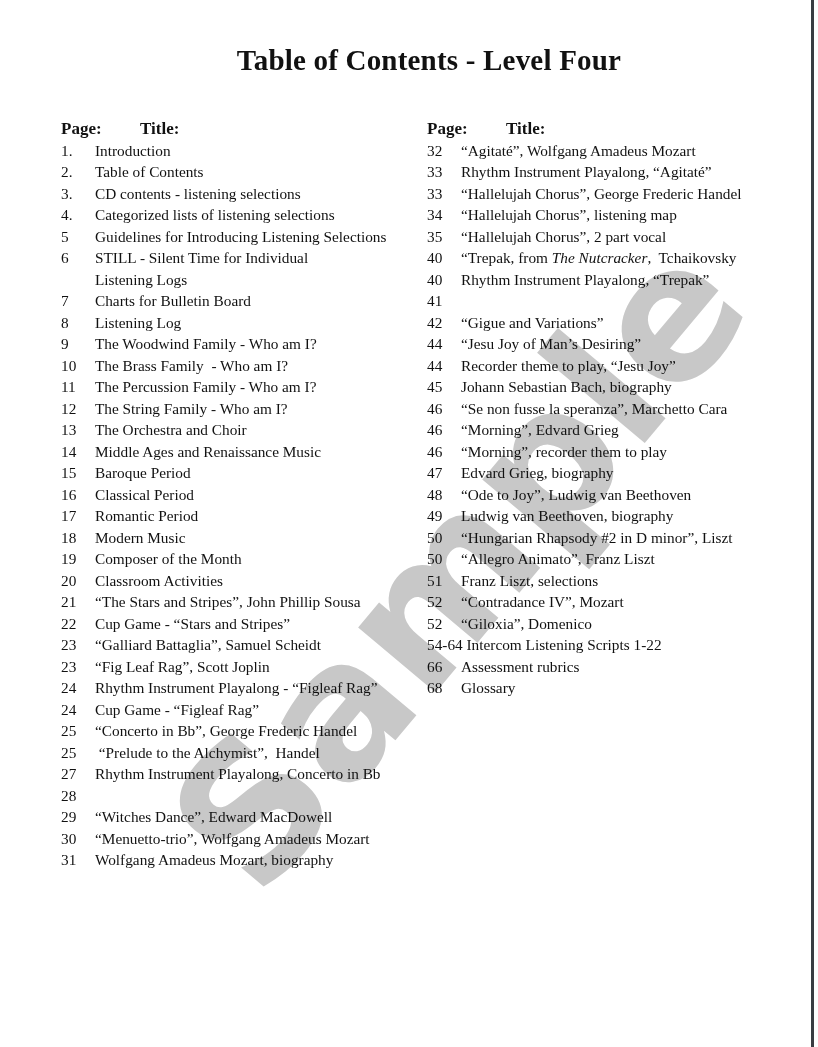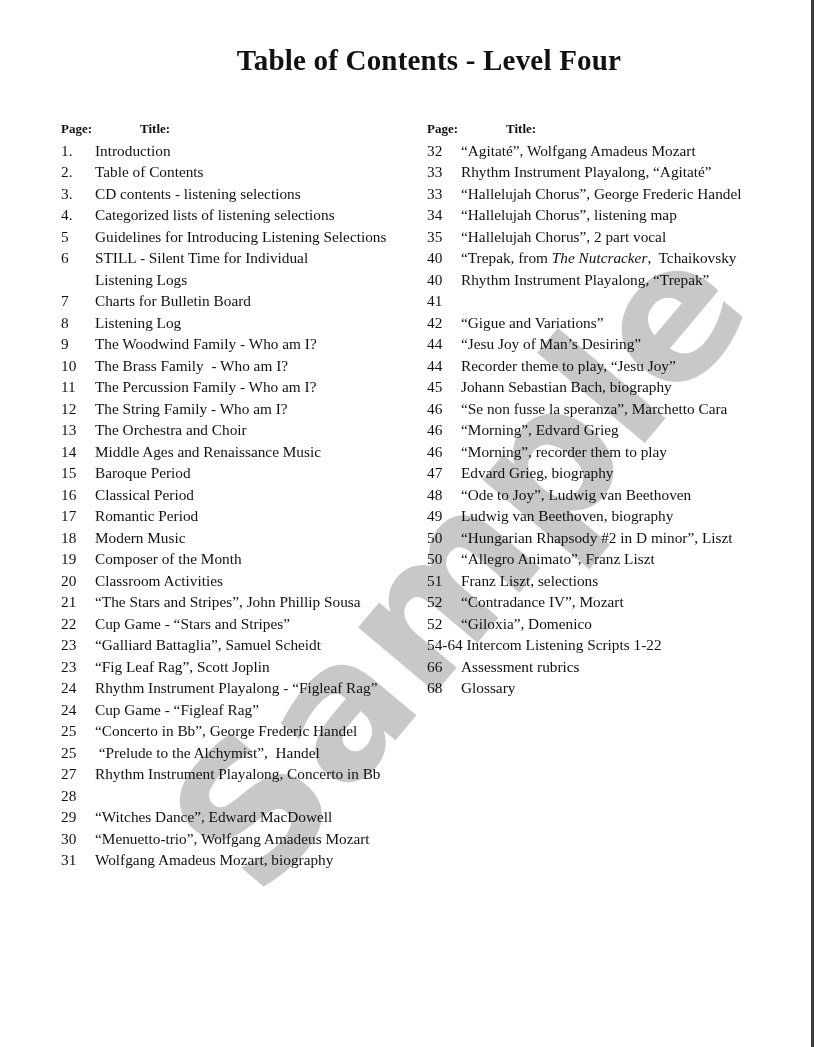--- a/index.html
+++ b/index.html
@@ -43,21 +43,21 @@
     user-select: none;
     white-space: pre;
   }
   .columns { position: absolute; top: 0; left: 0; z-index: 2; }
   .col { position: absolute; top: 118px; }
   .col-left  { left: 61px;  width: 360px; }
   .col-right { left: 427px; width: 380px; }
   .col-header {
     display: flex;
     font-weight: bold;
-    font-size: 13px;
+    font-size: 17px;
     line-height: 21.5px;
     white-space: pre;
   }
   .col-header .page-label { min-width: 79px; }
   .entry-row {
     display: flex;
     font-size: 15.3px;
     line-height: 21.5px;
   }
   .entry-page { min-width: 34px; flex-shrink: 0; white-space: pre; }

